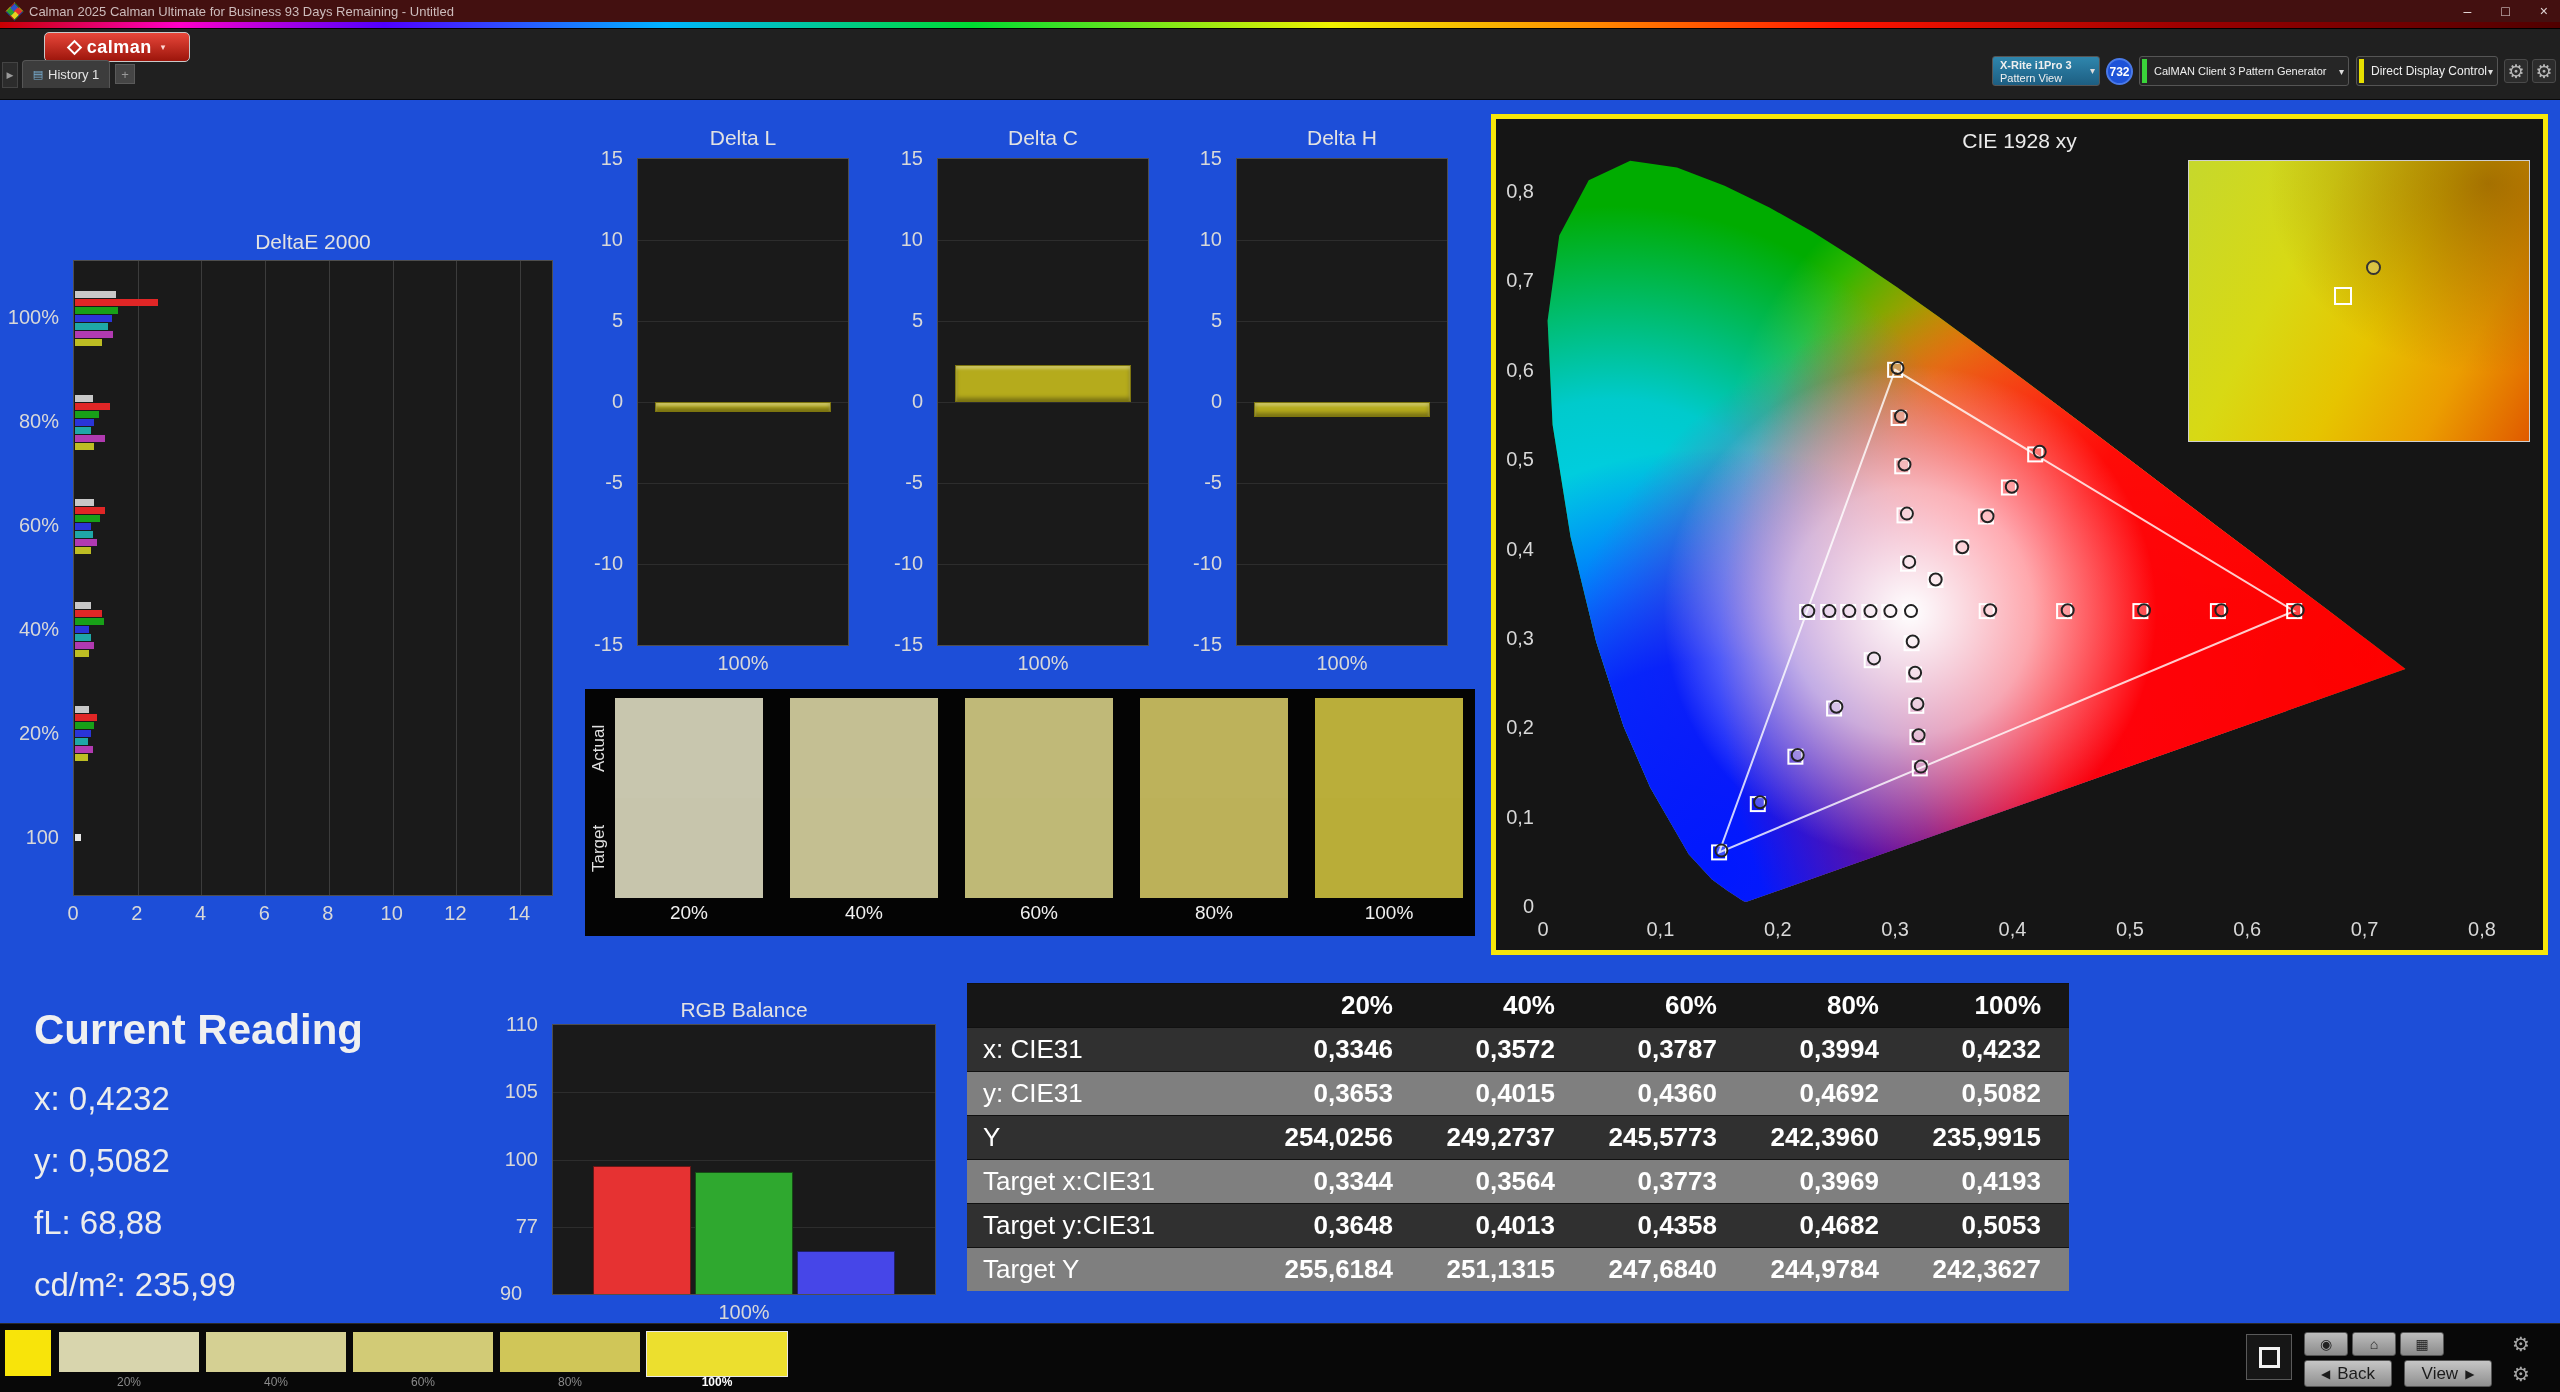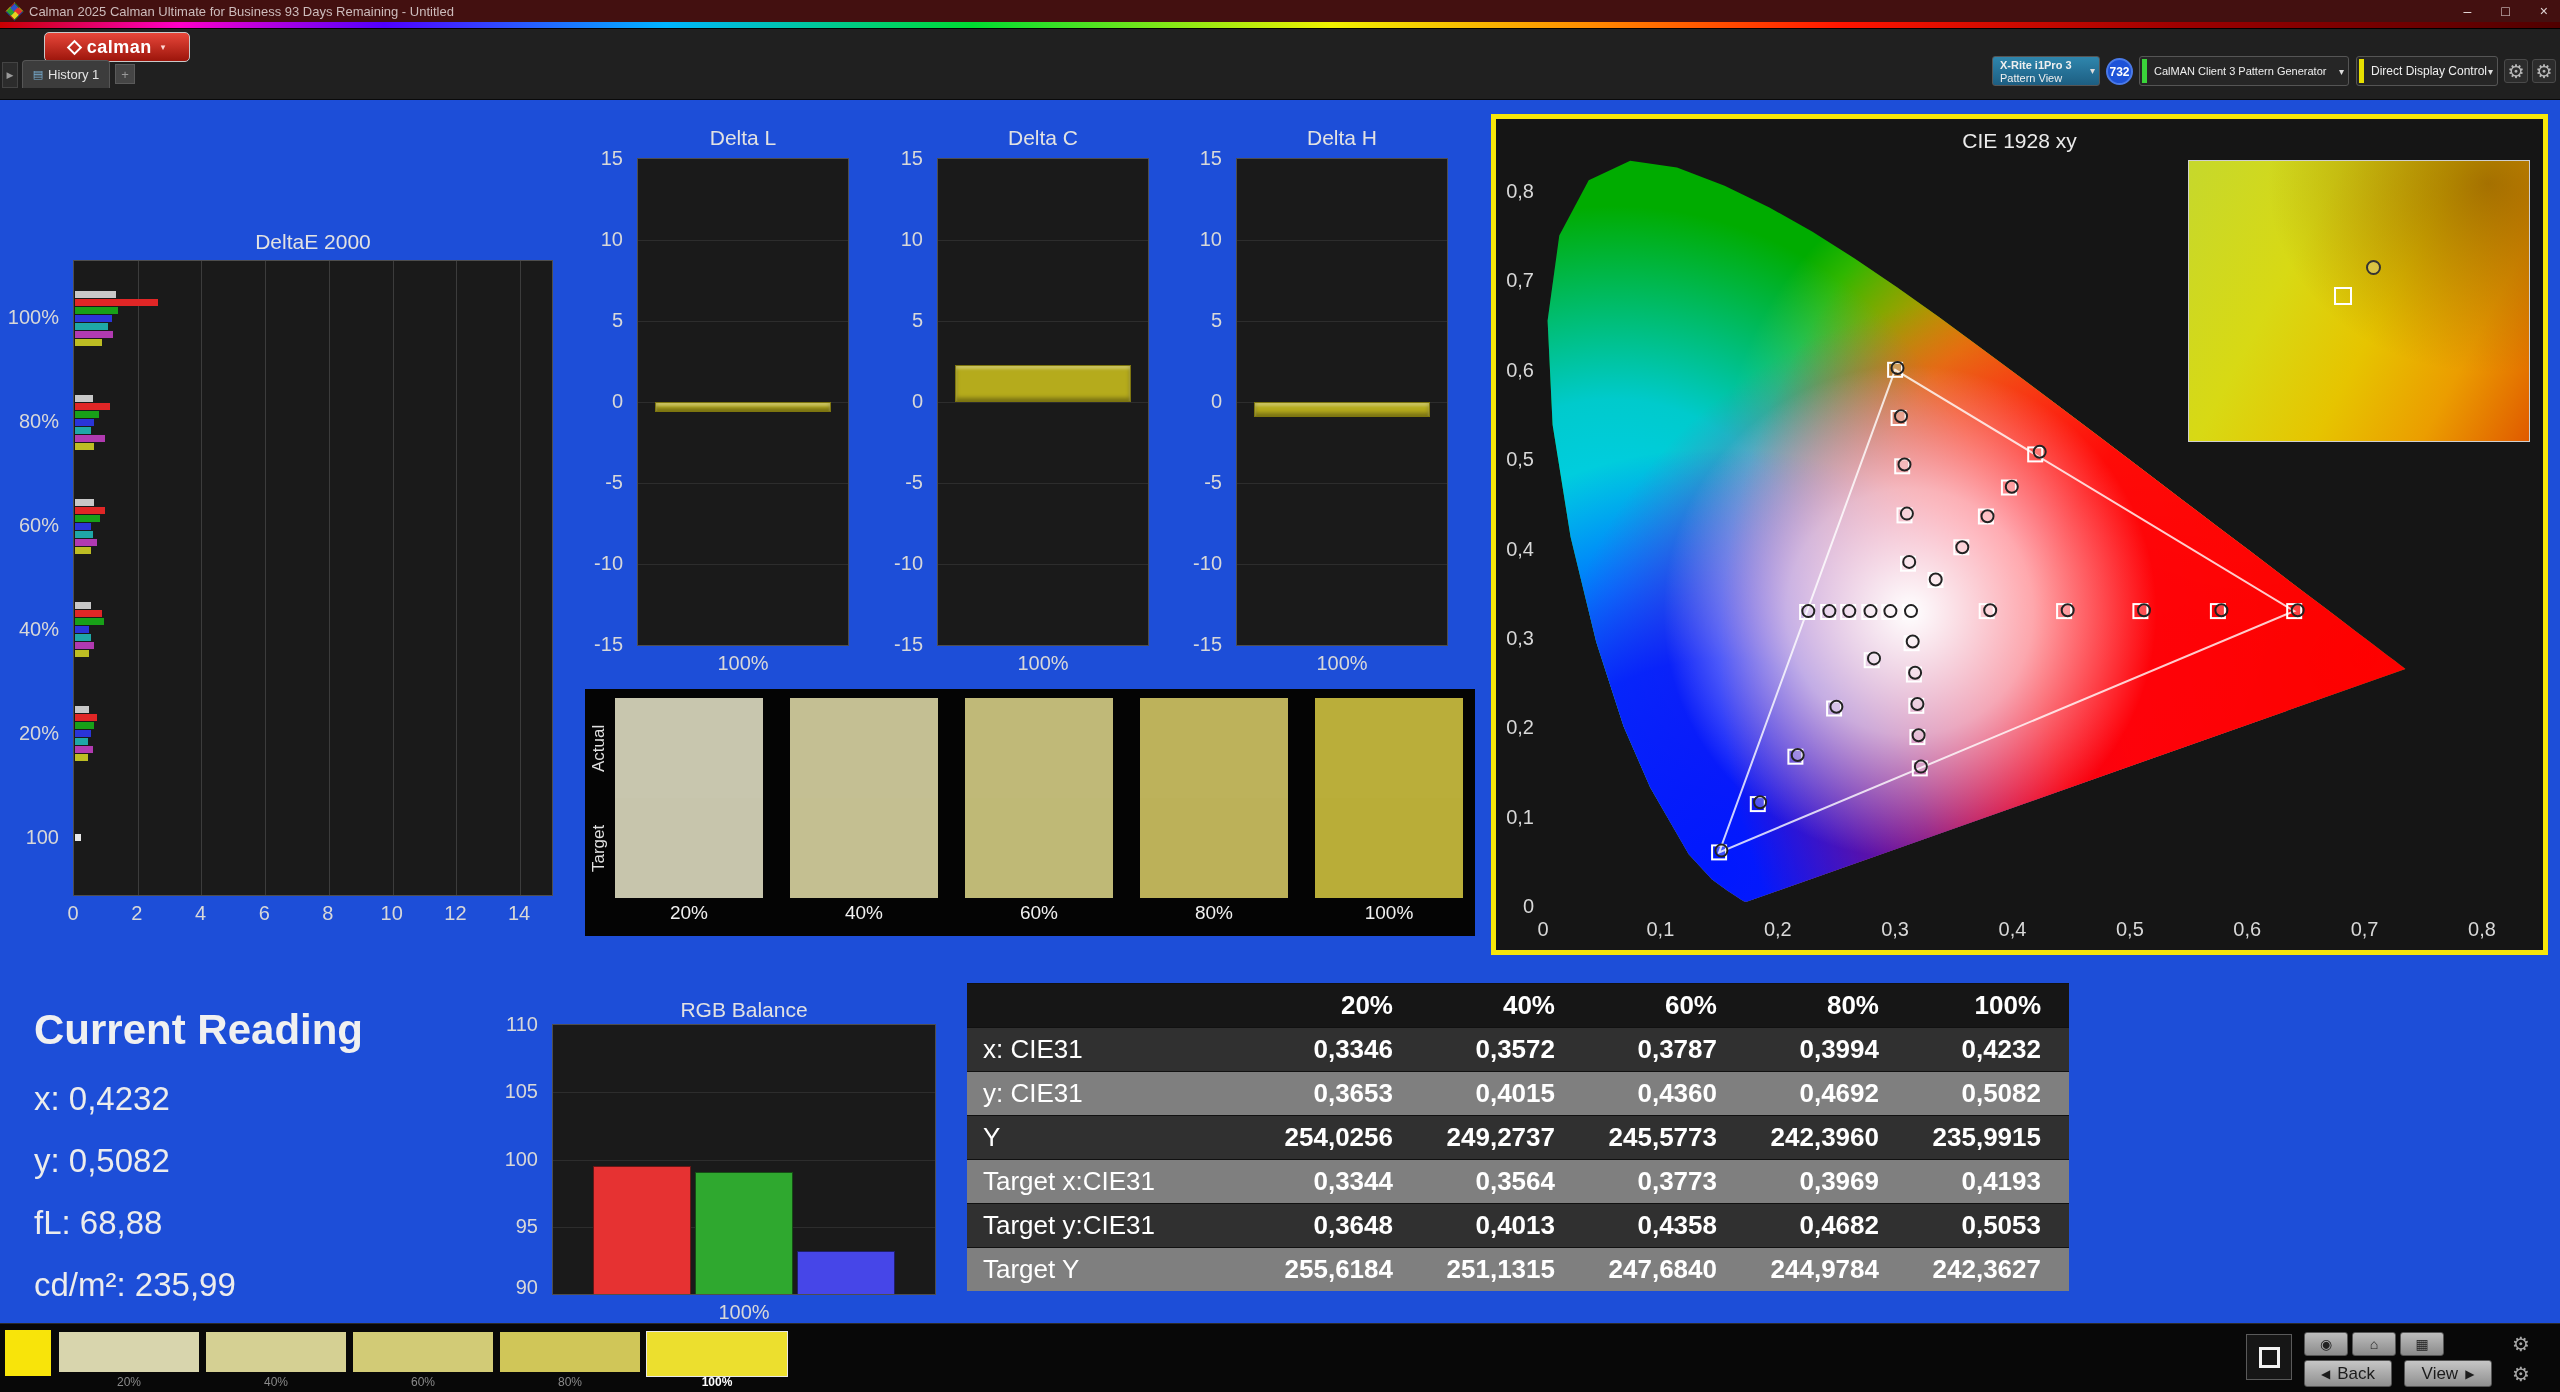--- a/index.html
+++ b/index.html
@@ -475,22 +475,22 @@
       <div class="hgrid" style="top: 134.5px;"></div>
       <div class="hgrid" style="top: 201.75px;"></div>
       <div class="rgb-bar" style="left: 40px; height: 127.775px; background: rgb(230, 50, 50);"></div>
       <div class="rgb-bar" style="left: 142px; height: 122.395px; background: rgb(47, 168, 47);"></div>
       <div class="rgb-bar" style="left: 244px; height: 43.04px; background: rgb(70, 70, 232);"></div>
     </div>
   <div id="rgb-ylabels">
       <div class="ytick-label" style="top: -11px;">110</div>
       <div class="ytick-label" style="top: 56.25px;">105</div>
       <div class="ytick-label" style="top: 123.5px;">100</div>
-      <div class="ytick-label" style="top: 190.75px;">95</div>
-      <div class="ytick-label" style="top: 252px;">90</div>
+      <div class="ytick-label" style="top: 190.75px;">77</div>
+      <div class="ytick-label" style="top: 258px; text-align: center;">90</div>
     </div>
   <div id="rgb-xlabel">100%</div>
 
   <div id="meas-table">
       <div class="trow header">
         <div class="tlabel"></div>
         <div class="tcell">20%</div>
         <div class="tcell">40%</div>
         <div class="tcell">60%</div>
         <div class="tcell">80%</div>

